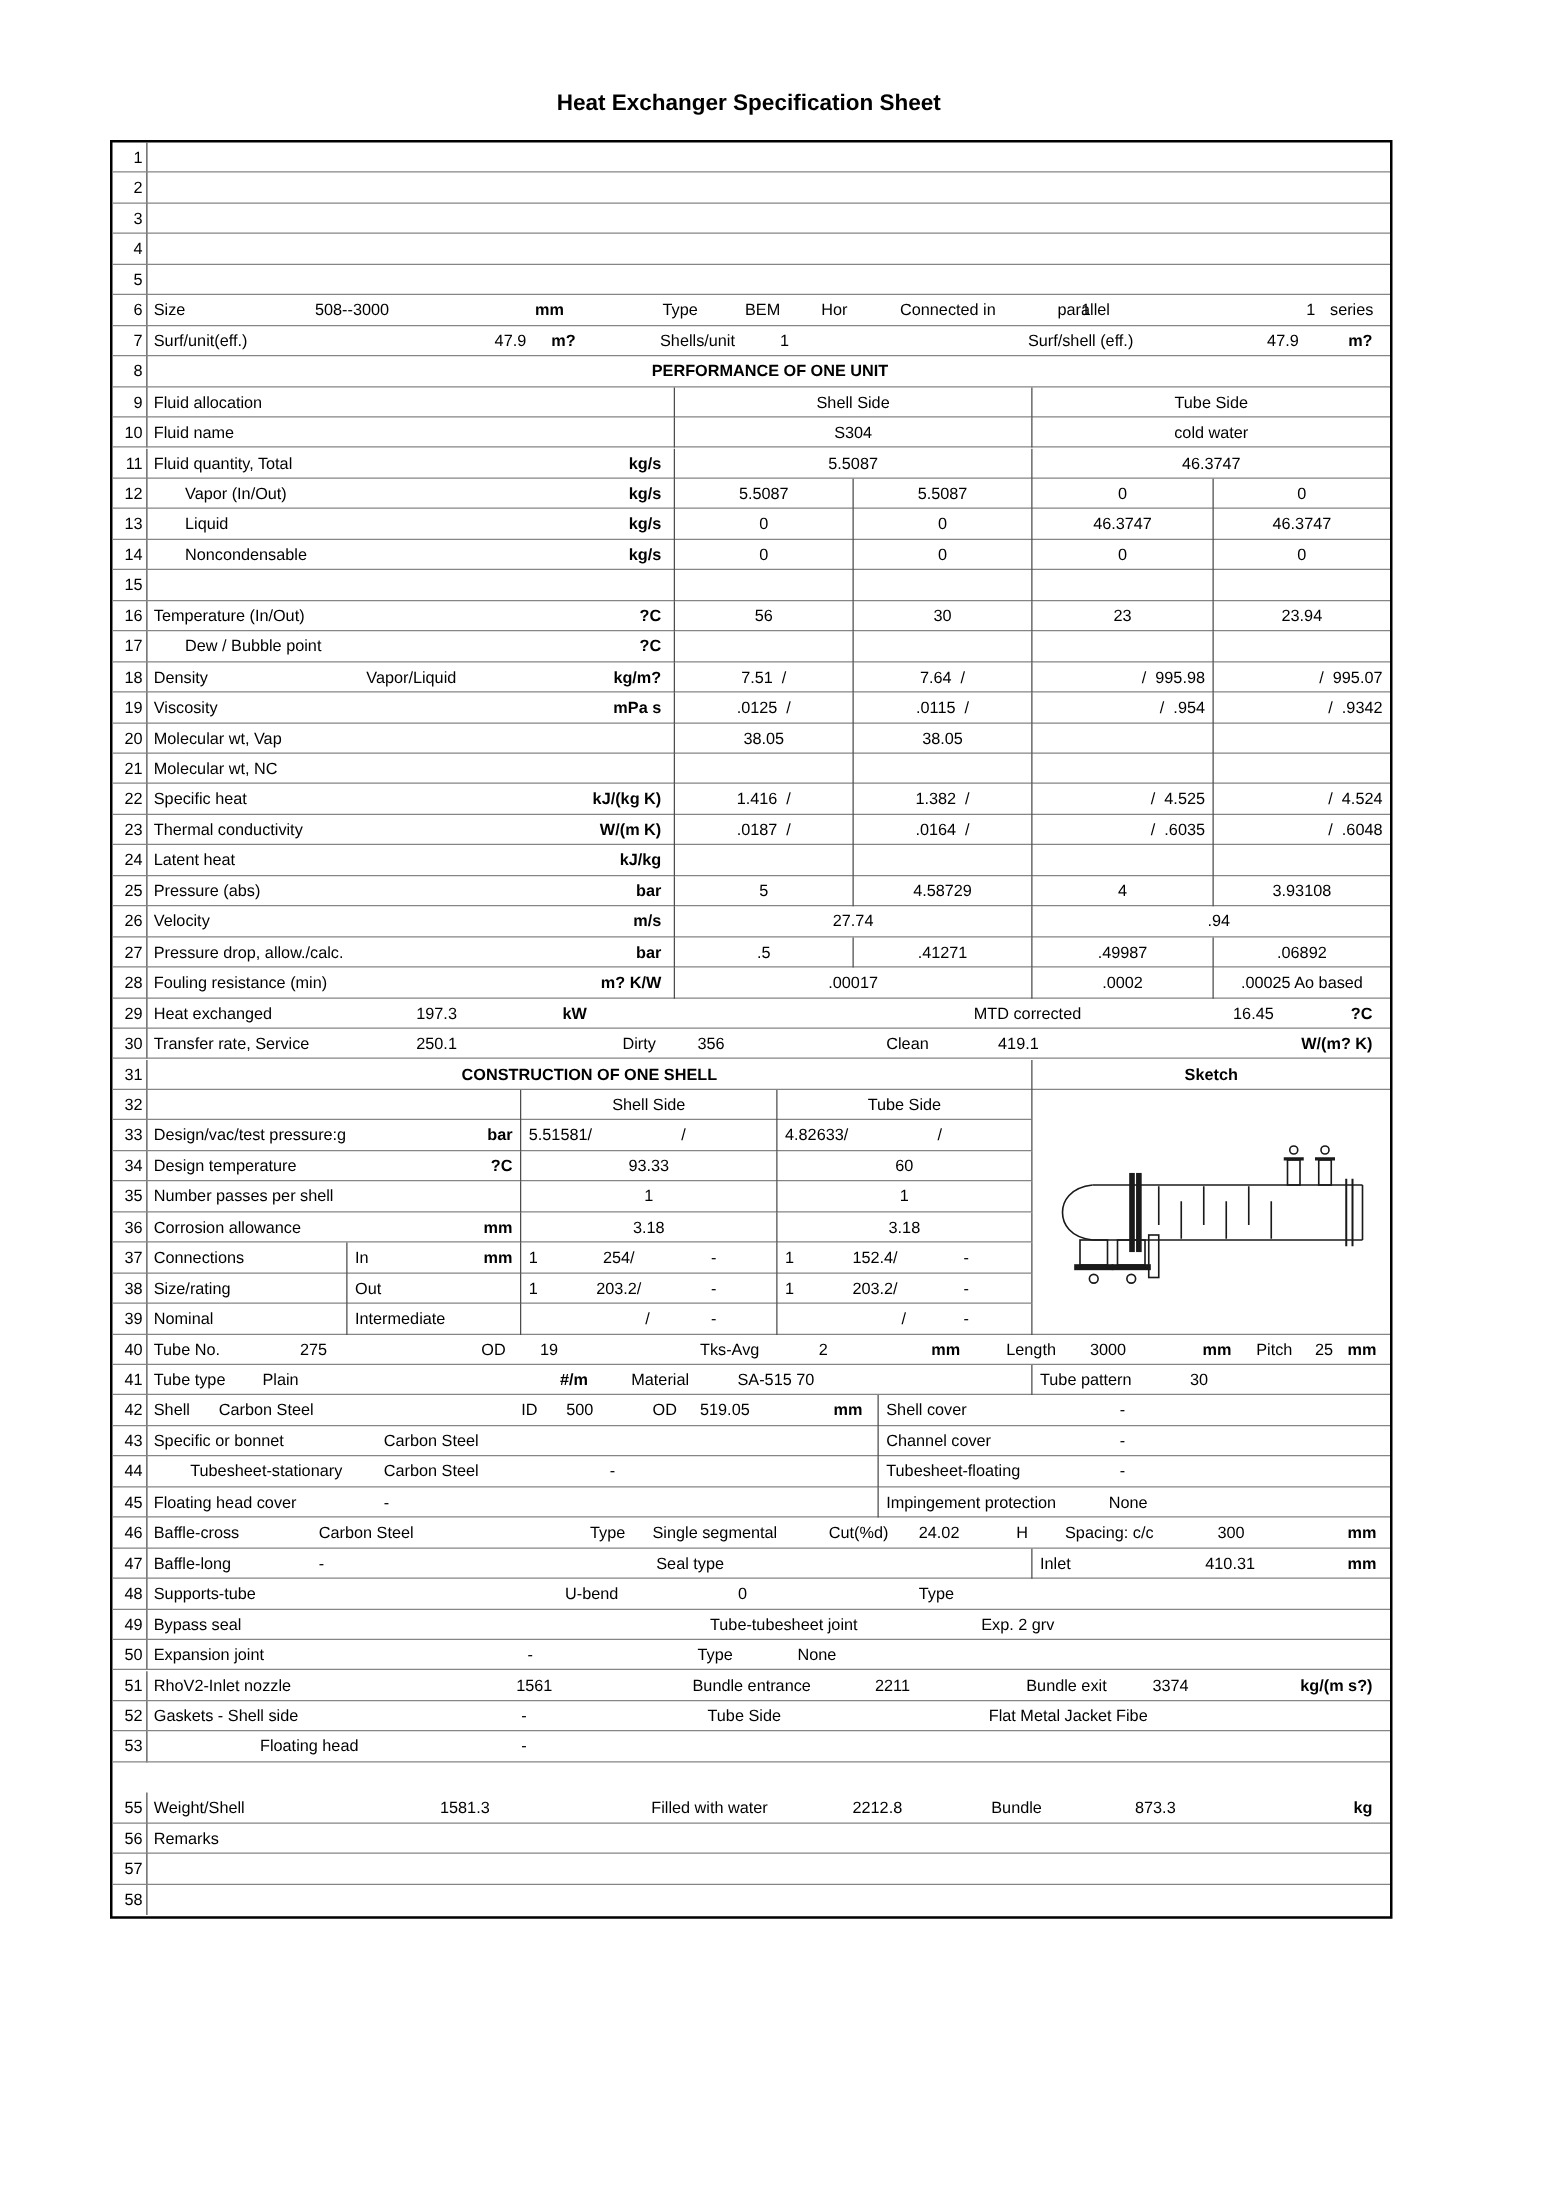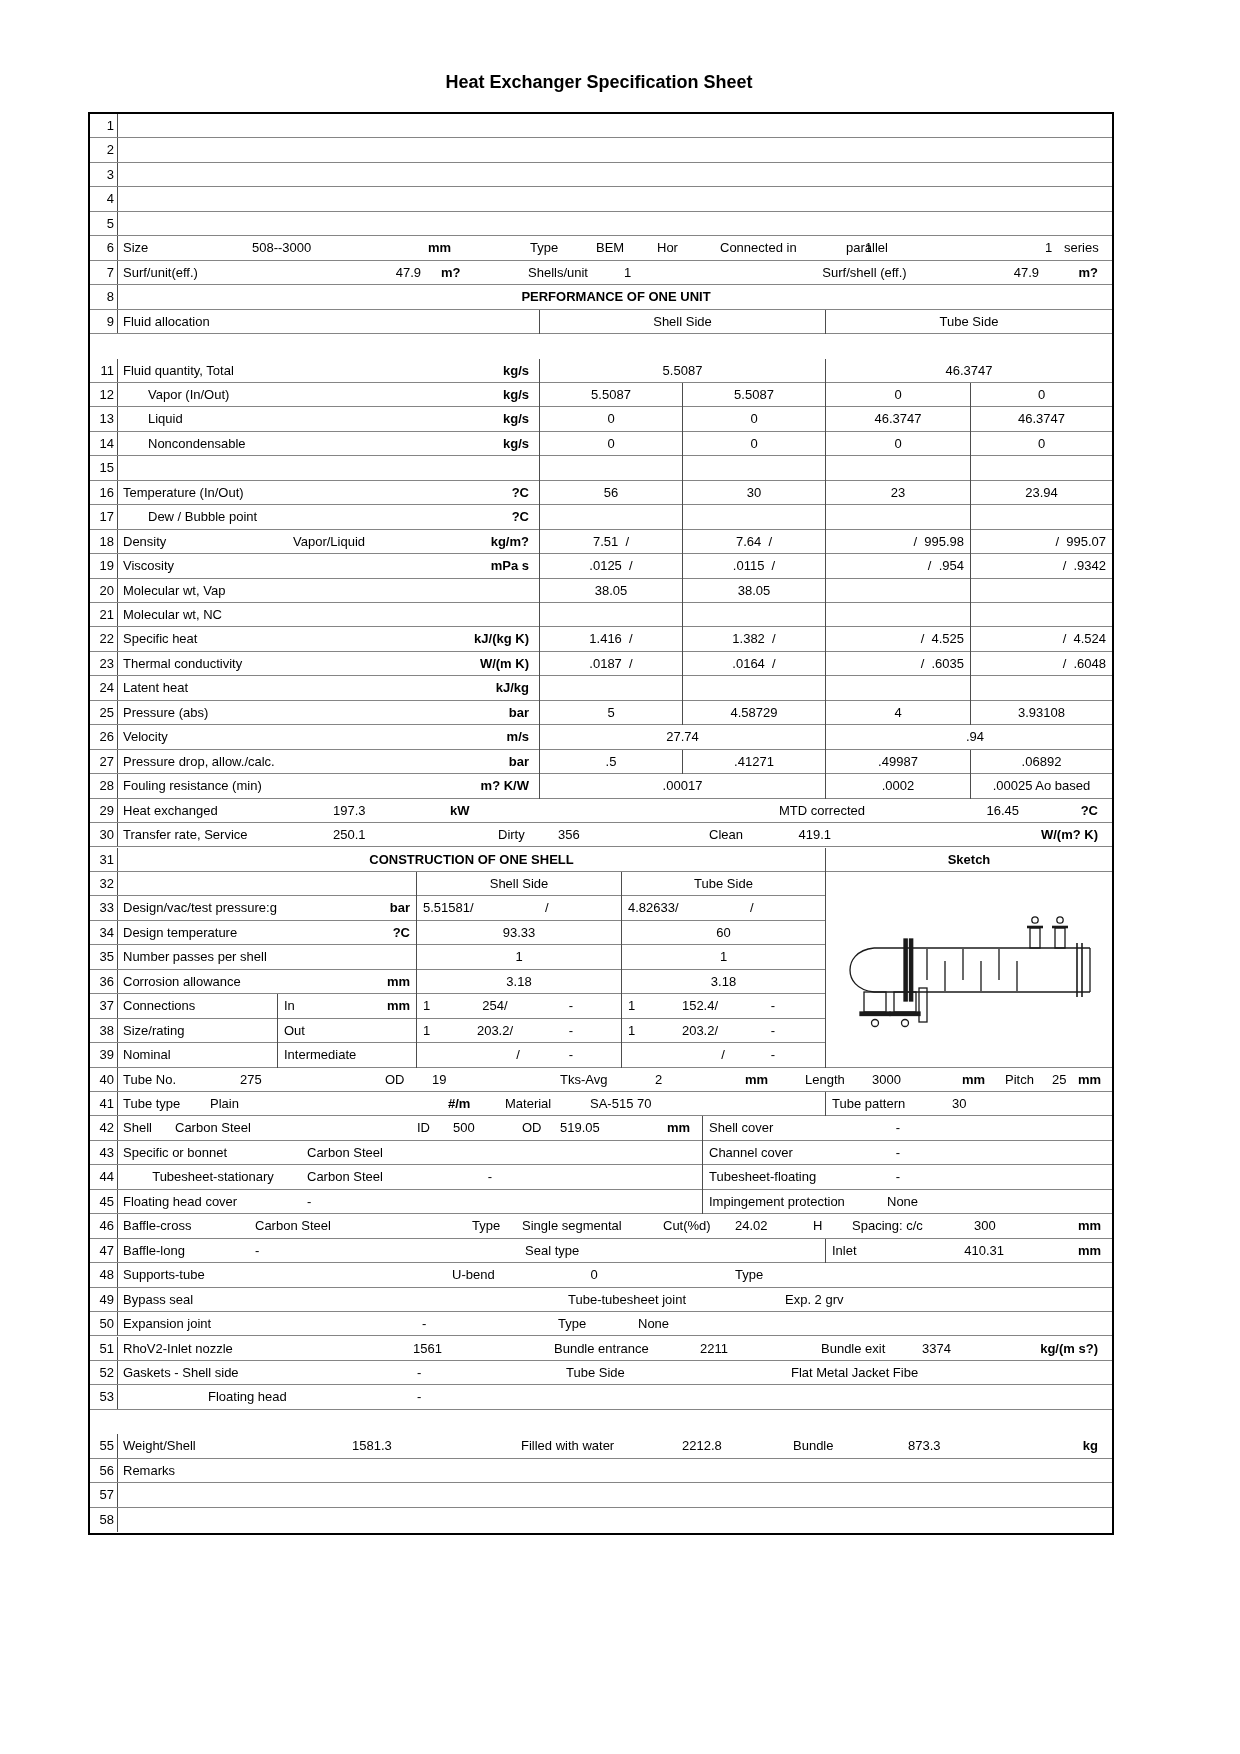--- a/index.html
+++ b/index.html
@@ -118,20 +118,27 @@
         <div class="hline"></div>
         <div class="cell ac" style="left: 30px; width: 992px; text-align: center; font-weight: 700;">PERFORMANCE OF ONE UNIT</div>
       </div>
       <div class="row" style="top: 195.6px;">
         <div class="rn">9</div>
         <div class="hline"></div>
         <div class="cell al" style="left: 33px; width: 300px; text-align: left;">Fluid allocation</div>
         <div class="cell ac vl" style="left: 449px; width: 286px; text-align: center;">Shell Side</div>
         <div class="cell ac vl" style="left: 735px; width: 287px; text-align: center;">Tube Side</div>
       </div>
+      <div class="row" style="top: 220.05px;">
+        <div class="rn">10</div>
+        <div class="hline"></div>
+        <div class="cell al" style="left: 33px; width: 300px; text-align: left;">Fluid name</div>
+        <div class="cell ac vl" style="left: 449px; width: 286px; text-align: center;">S304</div>
+        <div class="cell ac vl" style="left: 735px; width: 287px; text-align: center;">cold water</div>
+      </div>
       <div class="row" style="top: 244.5px;">
         <div class="rn">11</div>
         <div class="hline"></div>
         <div class="cell al" style="left: 33px; width: 290px; text-align: left;">Fluid quantity, Total</div>
         <div class="cell ar" style="left: 330px; width: 115px; text-align: right; font-weight: 700;">kg/s</div>
         <div class="cell ac vl" style="left: 449px; width: 286px; text-align: center;">5.5087</div>
         <div class="cell ac vl" style="left: 735px; width: 287px; text-align: center;">46.3747</div>
       </div>
       <div class="row" style="top: 268.95px;">
         <div class="rn">12</div>

